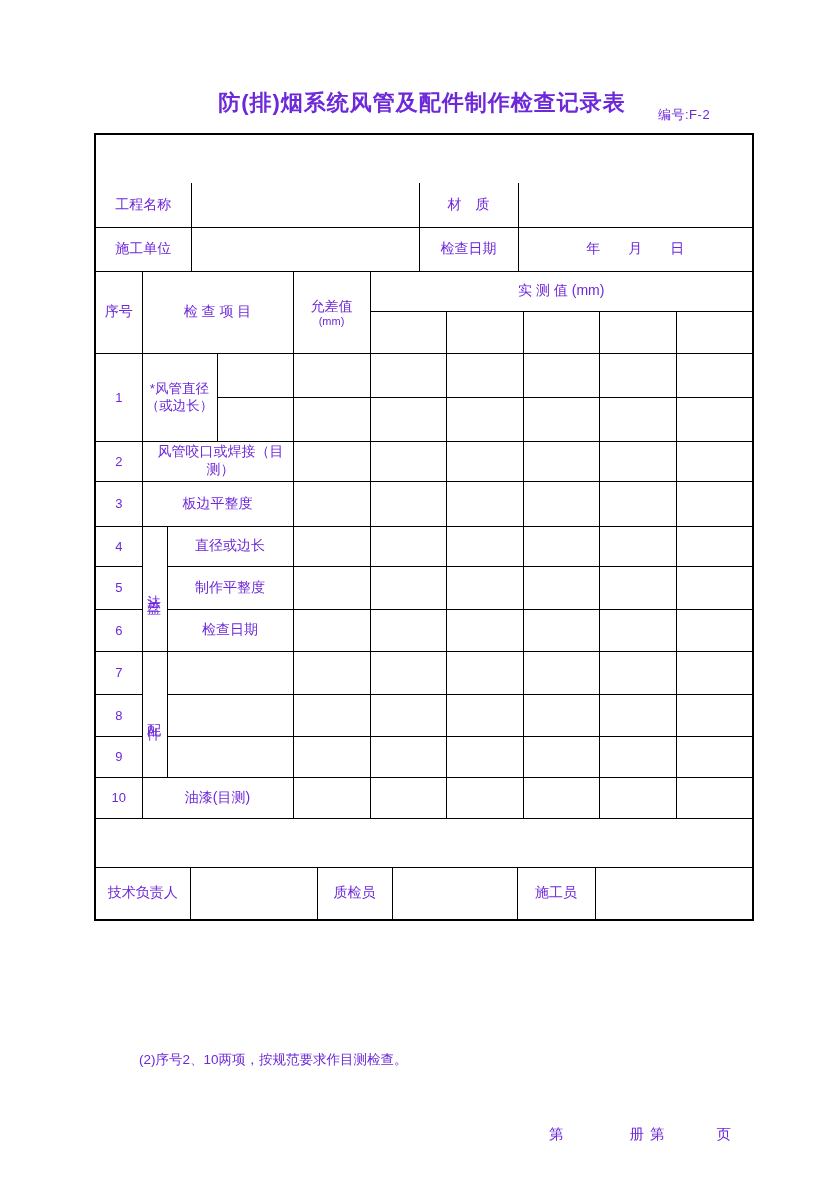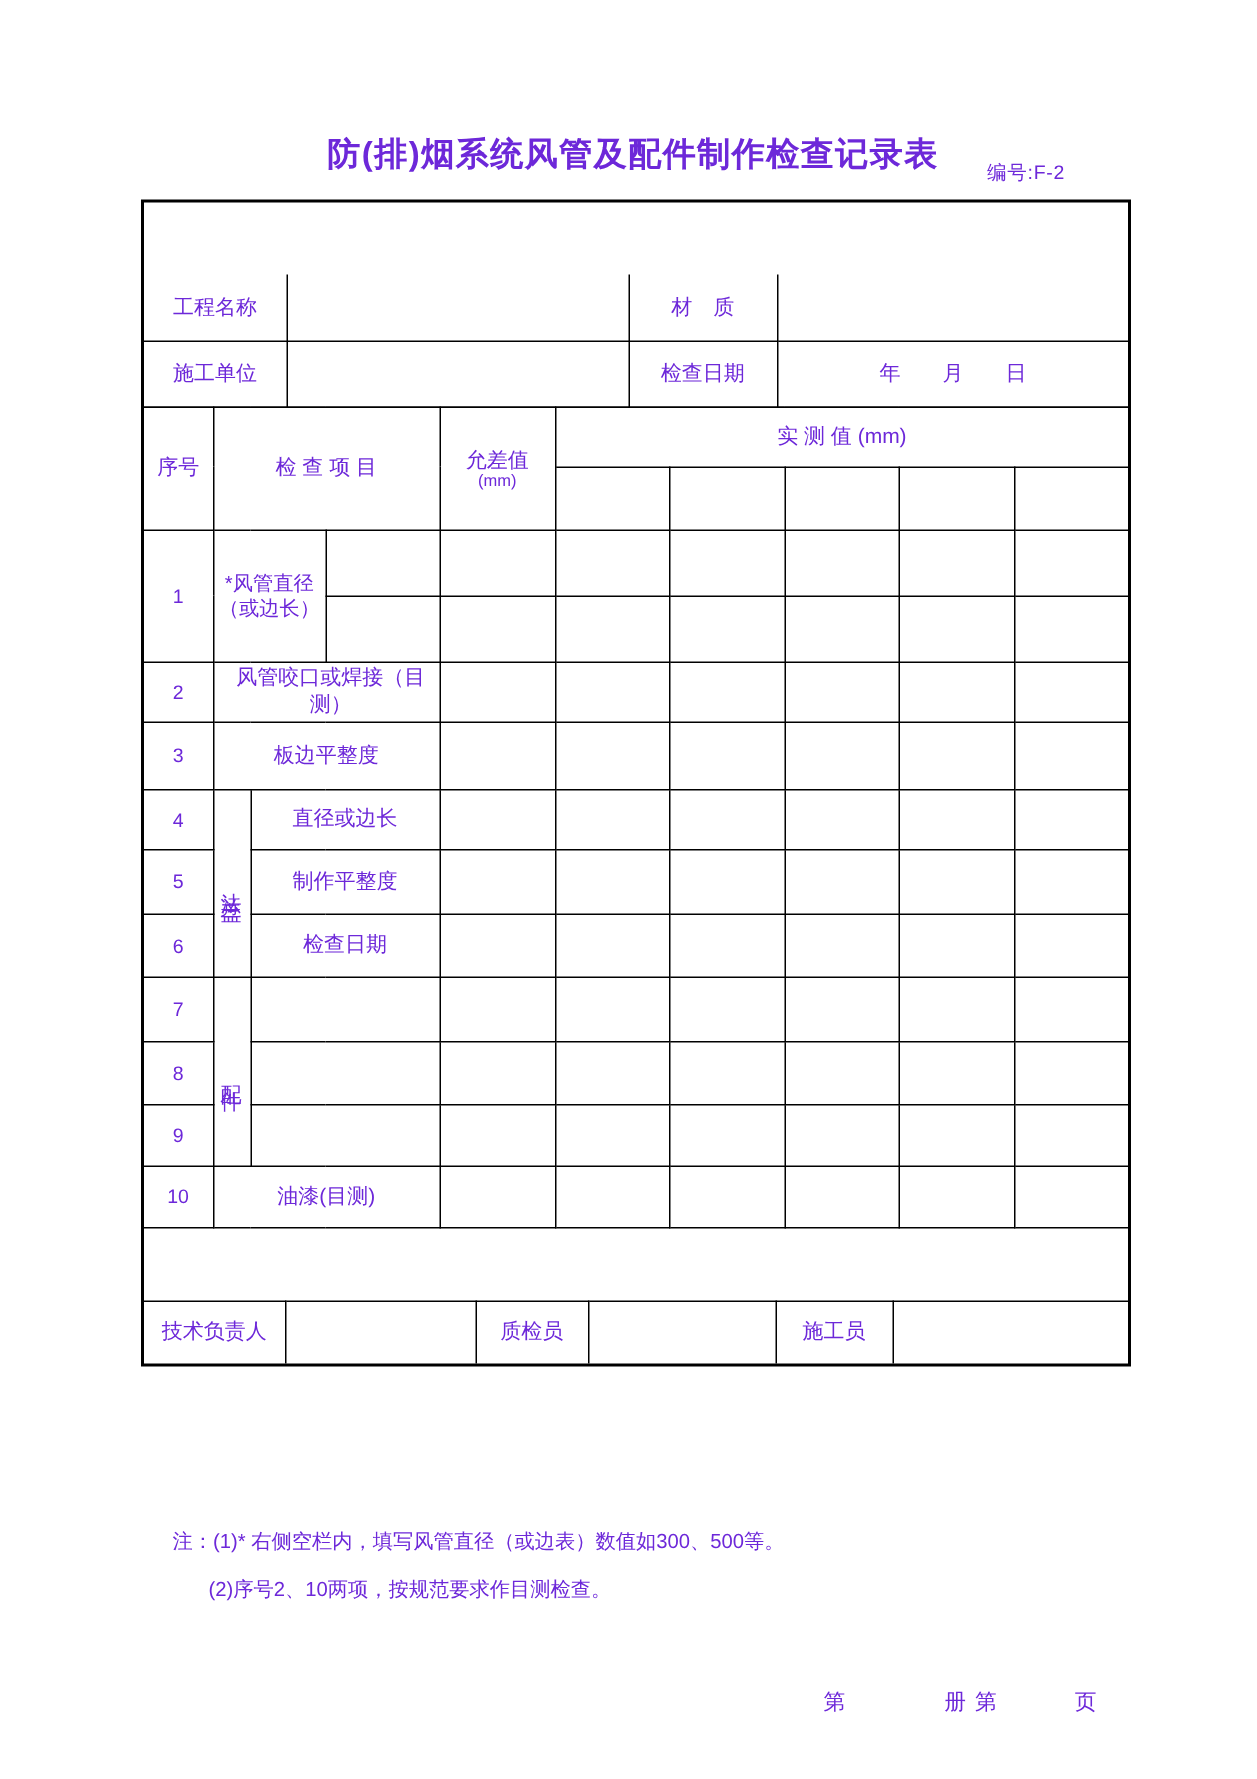--- a/index.html
+++ b/index.html
@@ -236,32 +236,31 @@
     <table class="tbl-sig">
       <colgroup>
           <col style="width:94px">
           <col style="width:127px">
           <col style="width:75px">
           <col style="width:125px">
           <col style="width:78px">
           <col style="width:157px">
         </colgroup>
       <tbody>
-          <tr style="height:42px">
+          <tr style="height:52px">
         <td class="lbl">技术负责人</td>
         <td></td>
         <td class="lbl">质检员</td>
         <td></td>
         <td class="lbl">施工员</td>
         <td></td>
       </tr>
     </tbody>
       </table>
   </div>
 
-  <div class="note1">注：(1)* 右侧空栏内，填写风管直径（或边表）数值如300、500等。</div>
   <div class="note2">(2)序号2、10两项，按规范要求作目测检查。</div>
 
   <div class="page-footer">
     <span class="f1">第</span><span class="f2">册</span><span class="f3">第</span><span>页</span>
   </div>
 
 </div>
 
 </body></html>

